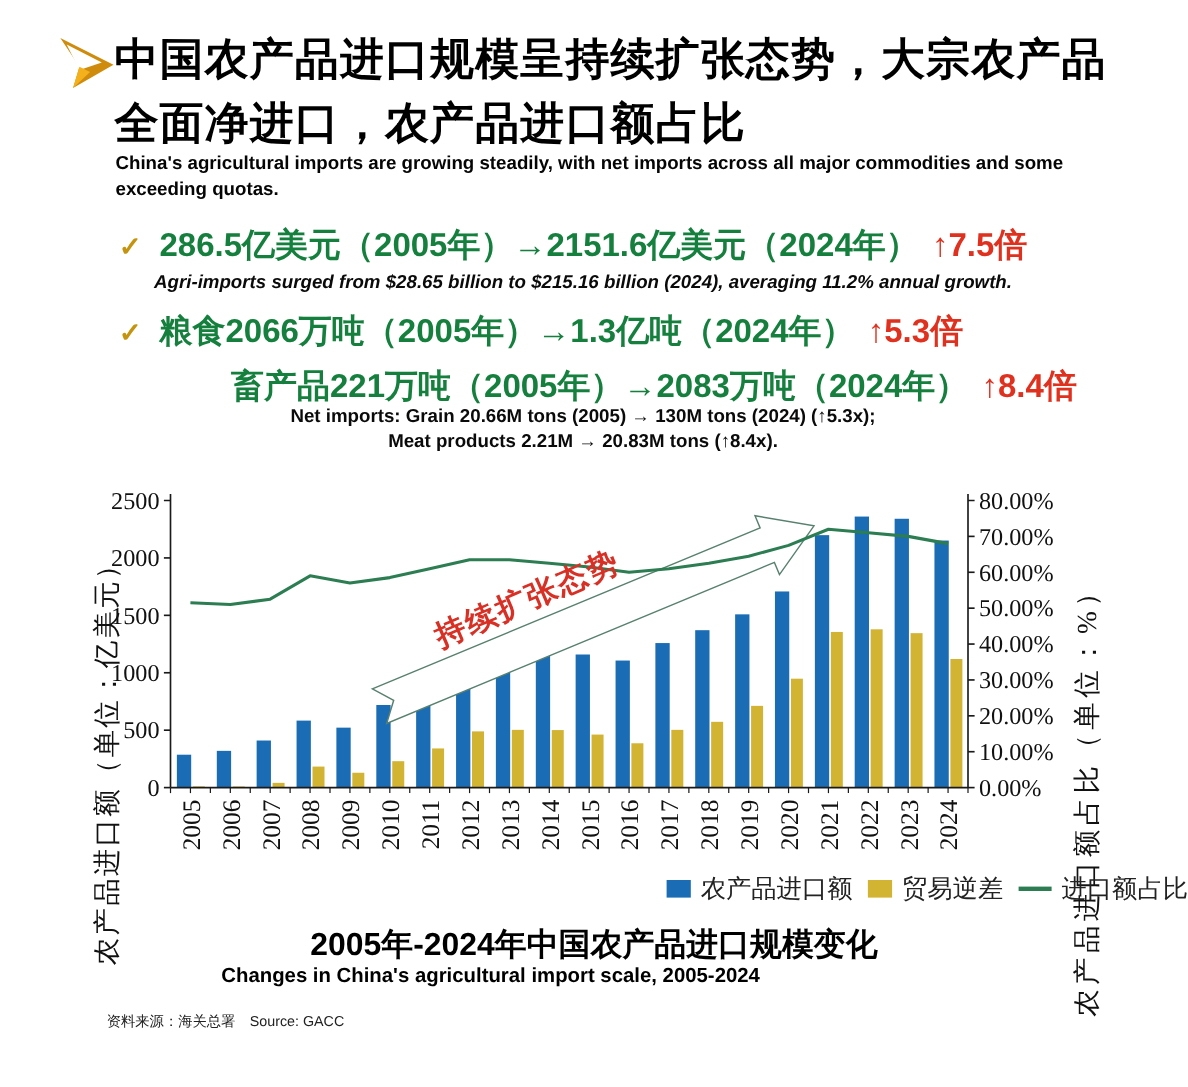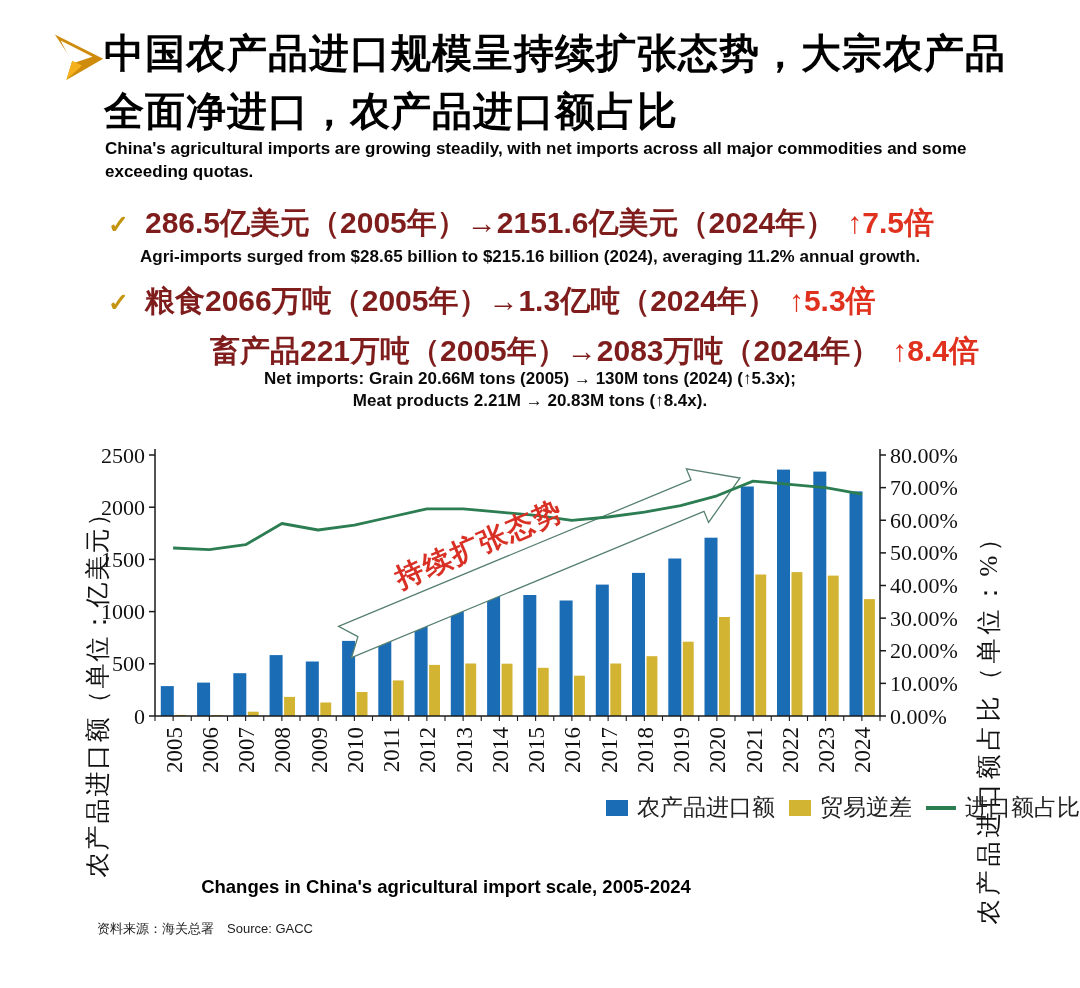--- a/index.html
+++ b/index.html
@@ -10,23 +10,23 @@
   .hdr-icon{position:absolute;left:50px;top:22px;width:58px;height:60px;}
   .hdr-line{position:absolute;left:104px;font-size:40px;font-weight:bold;letter-spacing:1px;white-space:nowrap;}
   .hdr-line1{top:26px;}
   .hdr-line2{top:84px;}
   .hdr-en{position:absolute;left:105px;top:137px;font-size:17px;font-weight:bold;line-height:23px;color:#050505;}
 
   
   .stat-row{position:absolute;display:flex;align-items:baseline;white-space:nowrap;}
   .stat-check{color:#c5940e;font-size:25px;font-weight:bold;margin-right:16px;}
   .stat-label{color:#15917e;font-size:30px;font-weight:bold;}
-  .stat-body{font-size:30px;font-weight:bold;color:#7f1d1d;}
+  .stat-body{font-size:30px;font-weight:bold;color:#15803d;}
   .stat-mult{color:#e0301e;font-size:30px;font-weight:bold;margin-left:12px;}
-  .stat-note{position:absolute;font-size:17px;font-weight:bold;color:#0a0a0a;white-space:nowrap;}
+  .stat-note{position:absolute;font-size:17px;font-weight:bold;color:#0a0a0a;white-space:nowrap;font-style:italic;}
   .stat-note3{position:absolute;left:190px;top:368px;width:680px;text-align:center;
               font-size:17px;font-weight:bold;color:#0a0a0a;line-height:22px;}
 
   
   .chart-svg{position:absolute;left:60px;top:435px;}
   .vtext{position:absolute;transform:rotate(-90deg);transform-origin:center;text-align:center;
          font-family:"Liberation Serif","DejaVu Serif",serif;white-space:nowrap;color:#111;}
   .axis-title-left{left:-143px;top:672px;width:480px;font-size:25px;letter-spacing:2px;}
   .axis-title-right{left:728px;top:707px;width:520px;font-size:25px;letter-spacing:4px;}
 
@@ -234,16 +234,17 @@
       <span class="legend-item">
         <span class="legend-swatch" style="background: rgb(210, 180, 50);"></span>
         <span>贸易逆差</span>
       </span>
       <span class="legend-item">
         <span class="legend-line" style="background: rgb(44, 125, 82);"></span>
         <span>进口额占比</span>
       </span>
     </div>
 
+  <div class="chart-title">2005年-2024年中国农产品进口规模变化</div>
   <div class="chart-sub">Changes in China's agricultural import scale, 2005-2024</div>
 
   <div class="source">资料来源：海关总署　Source: GACC</div>
 </div>
 
 </body></html>

